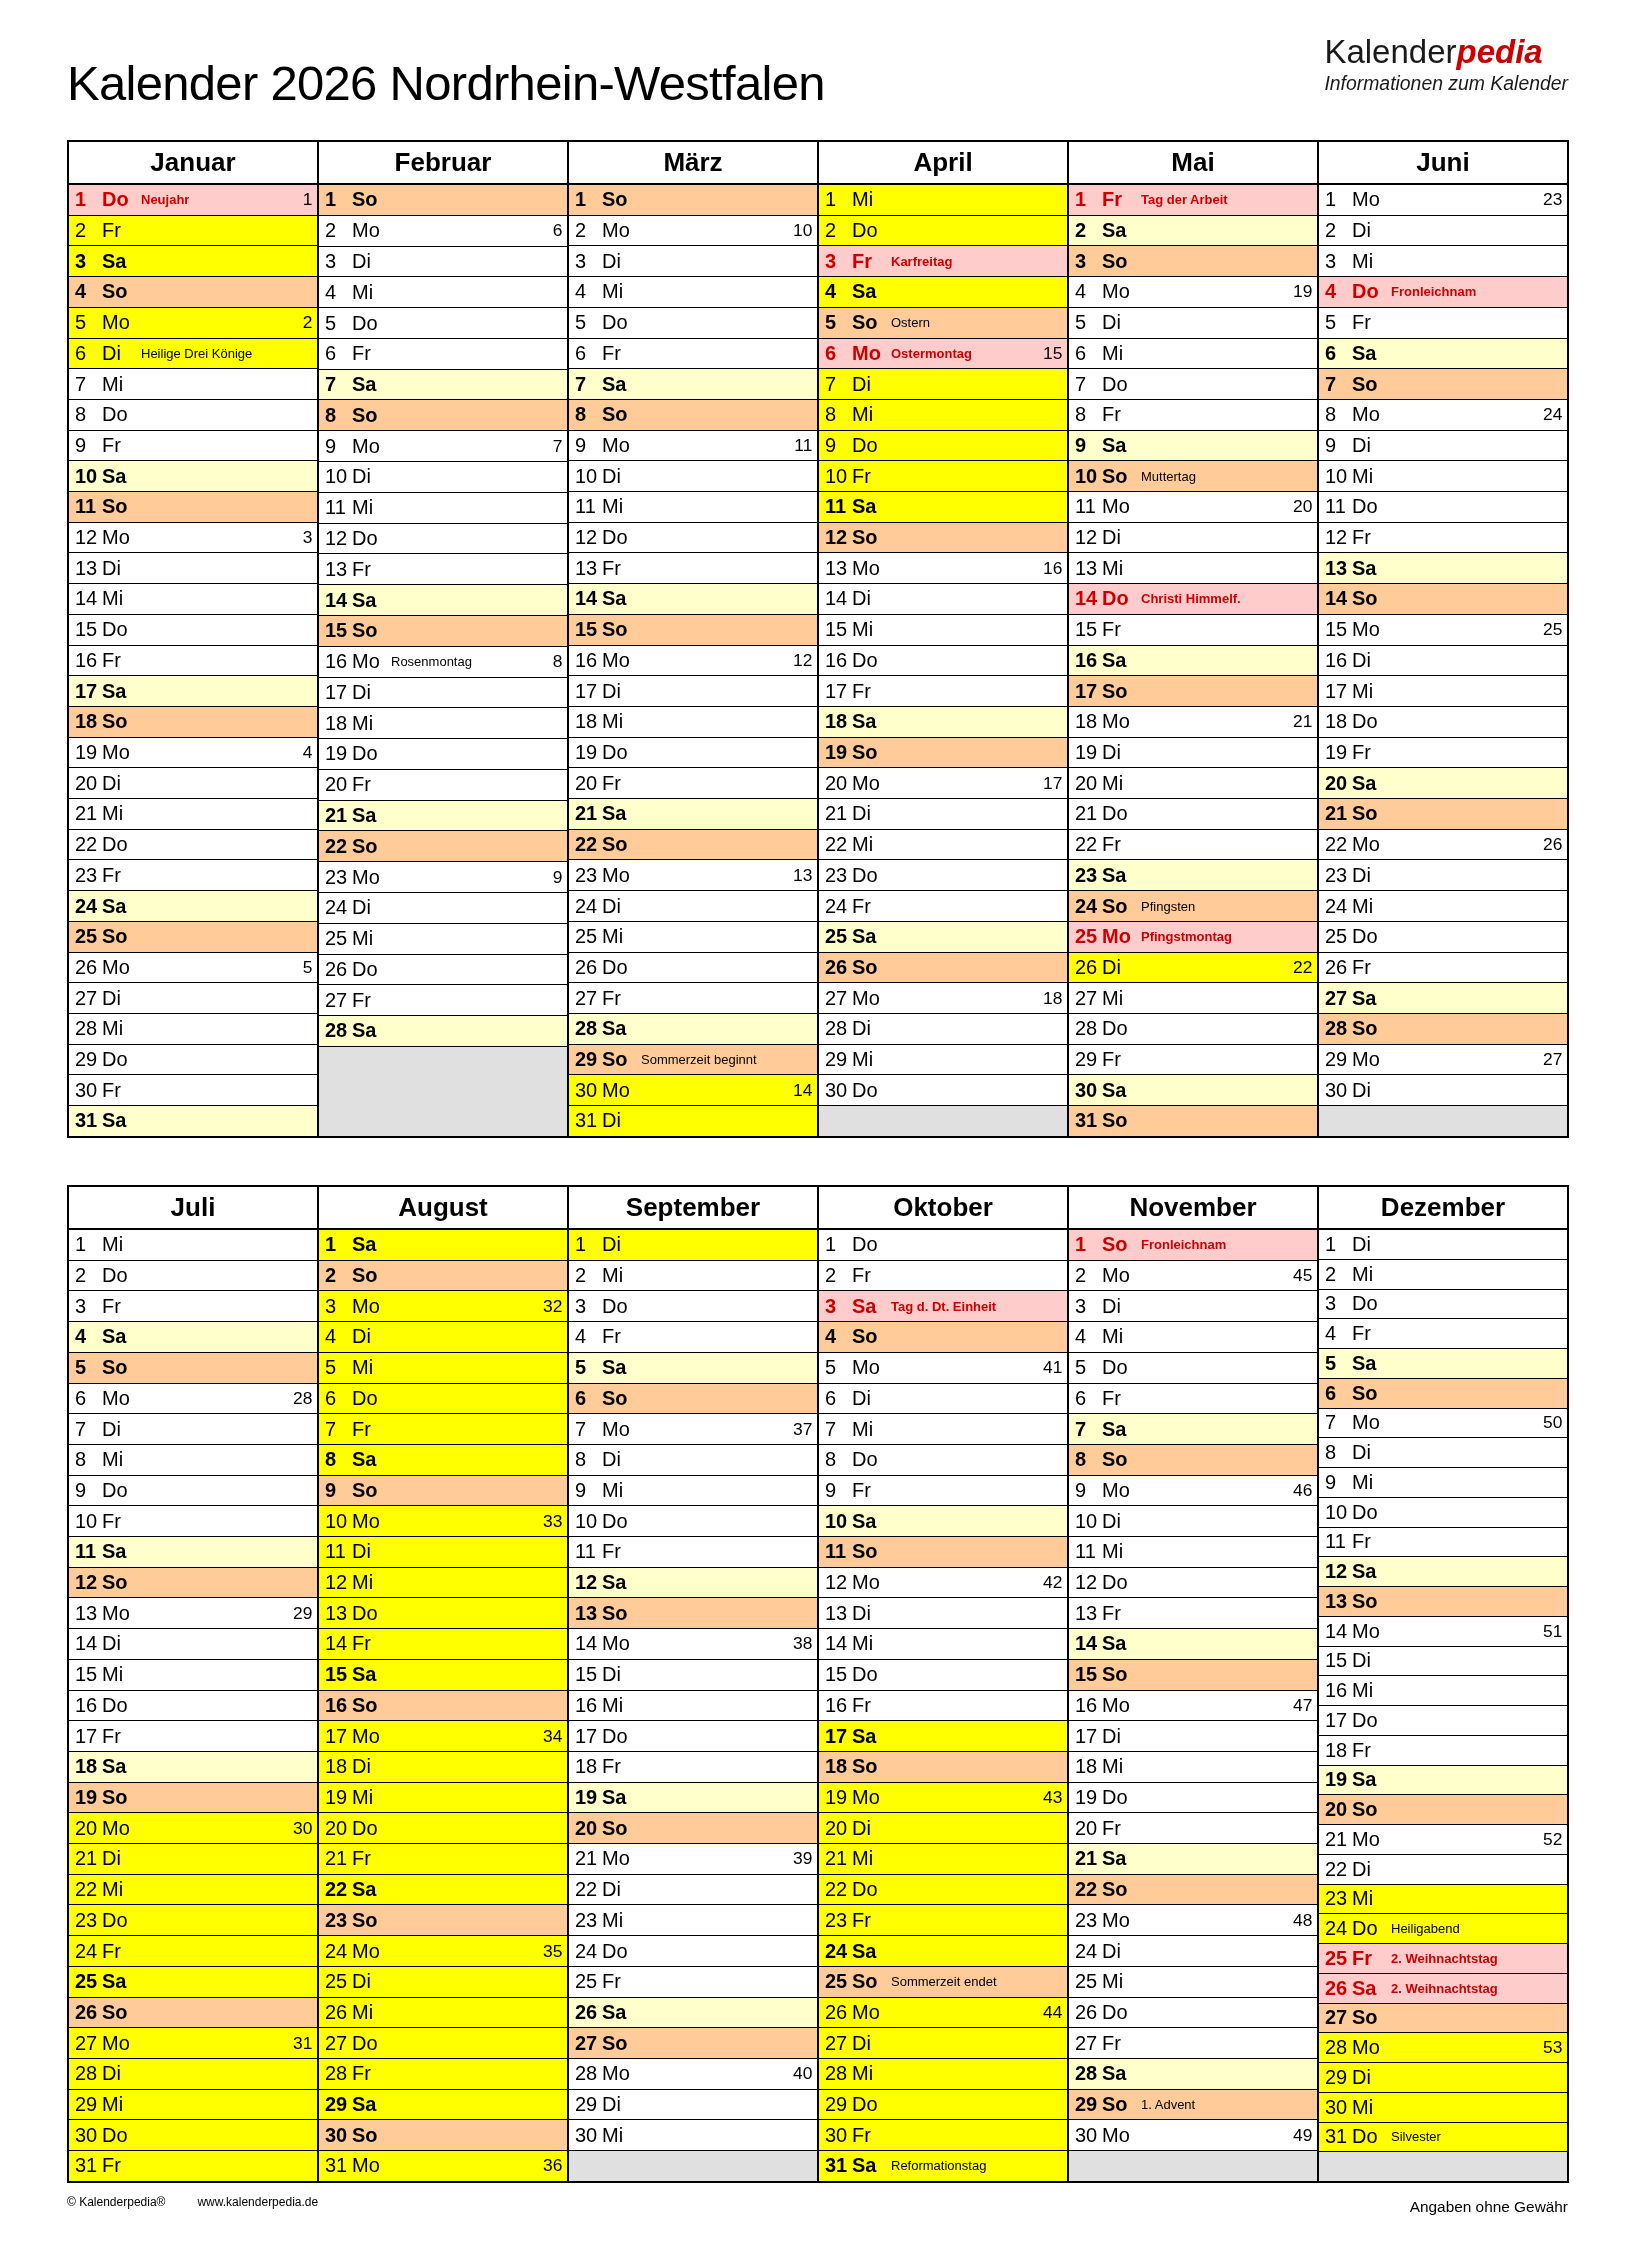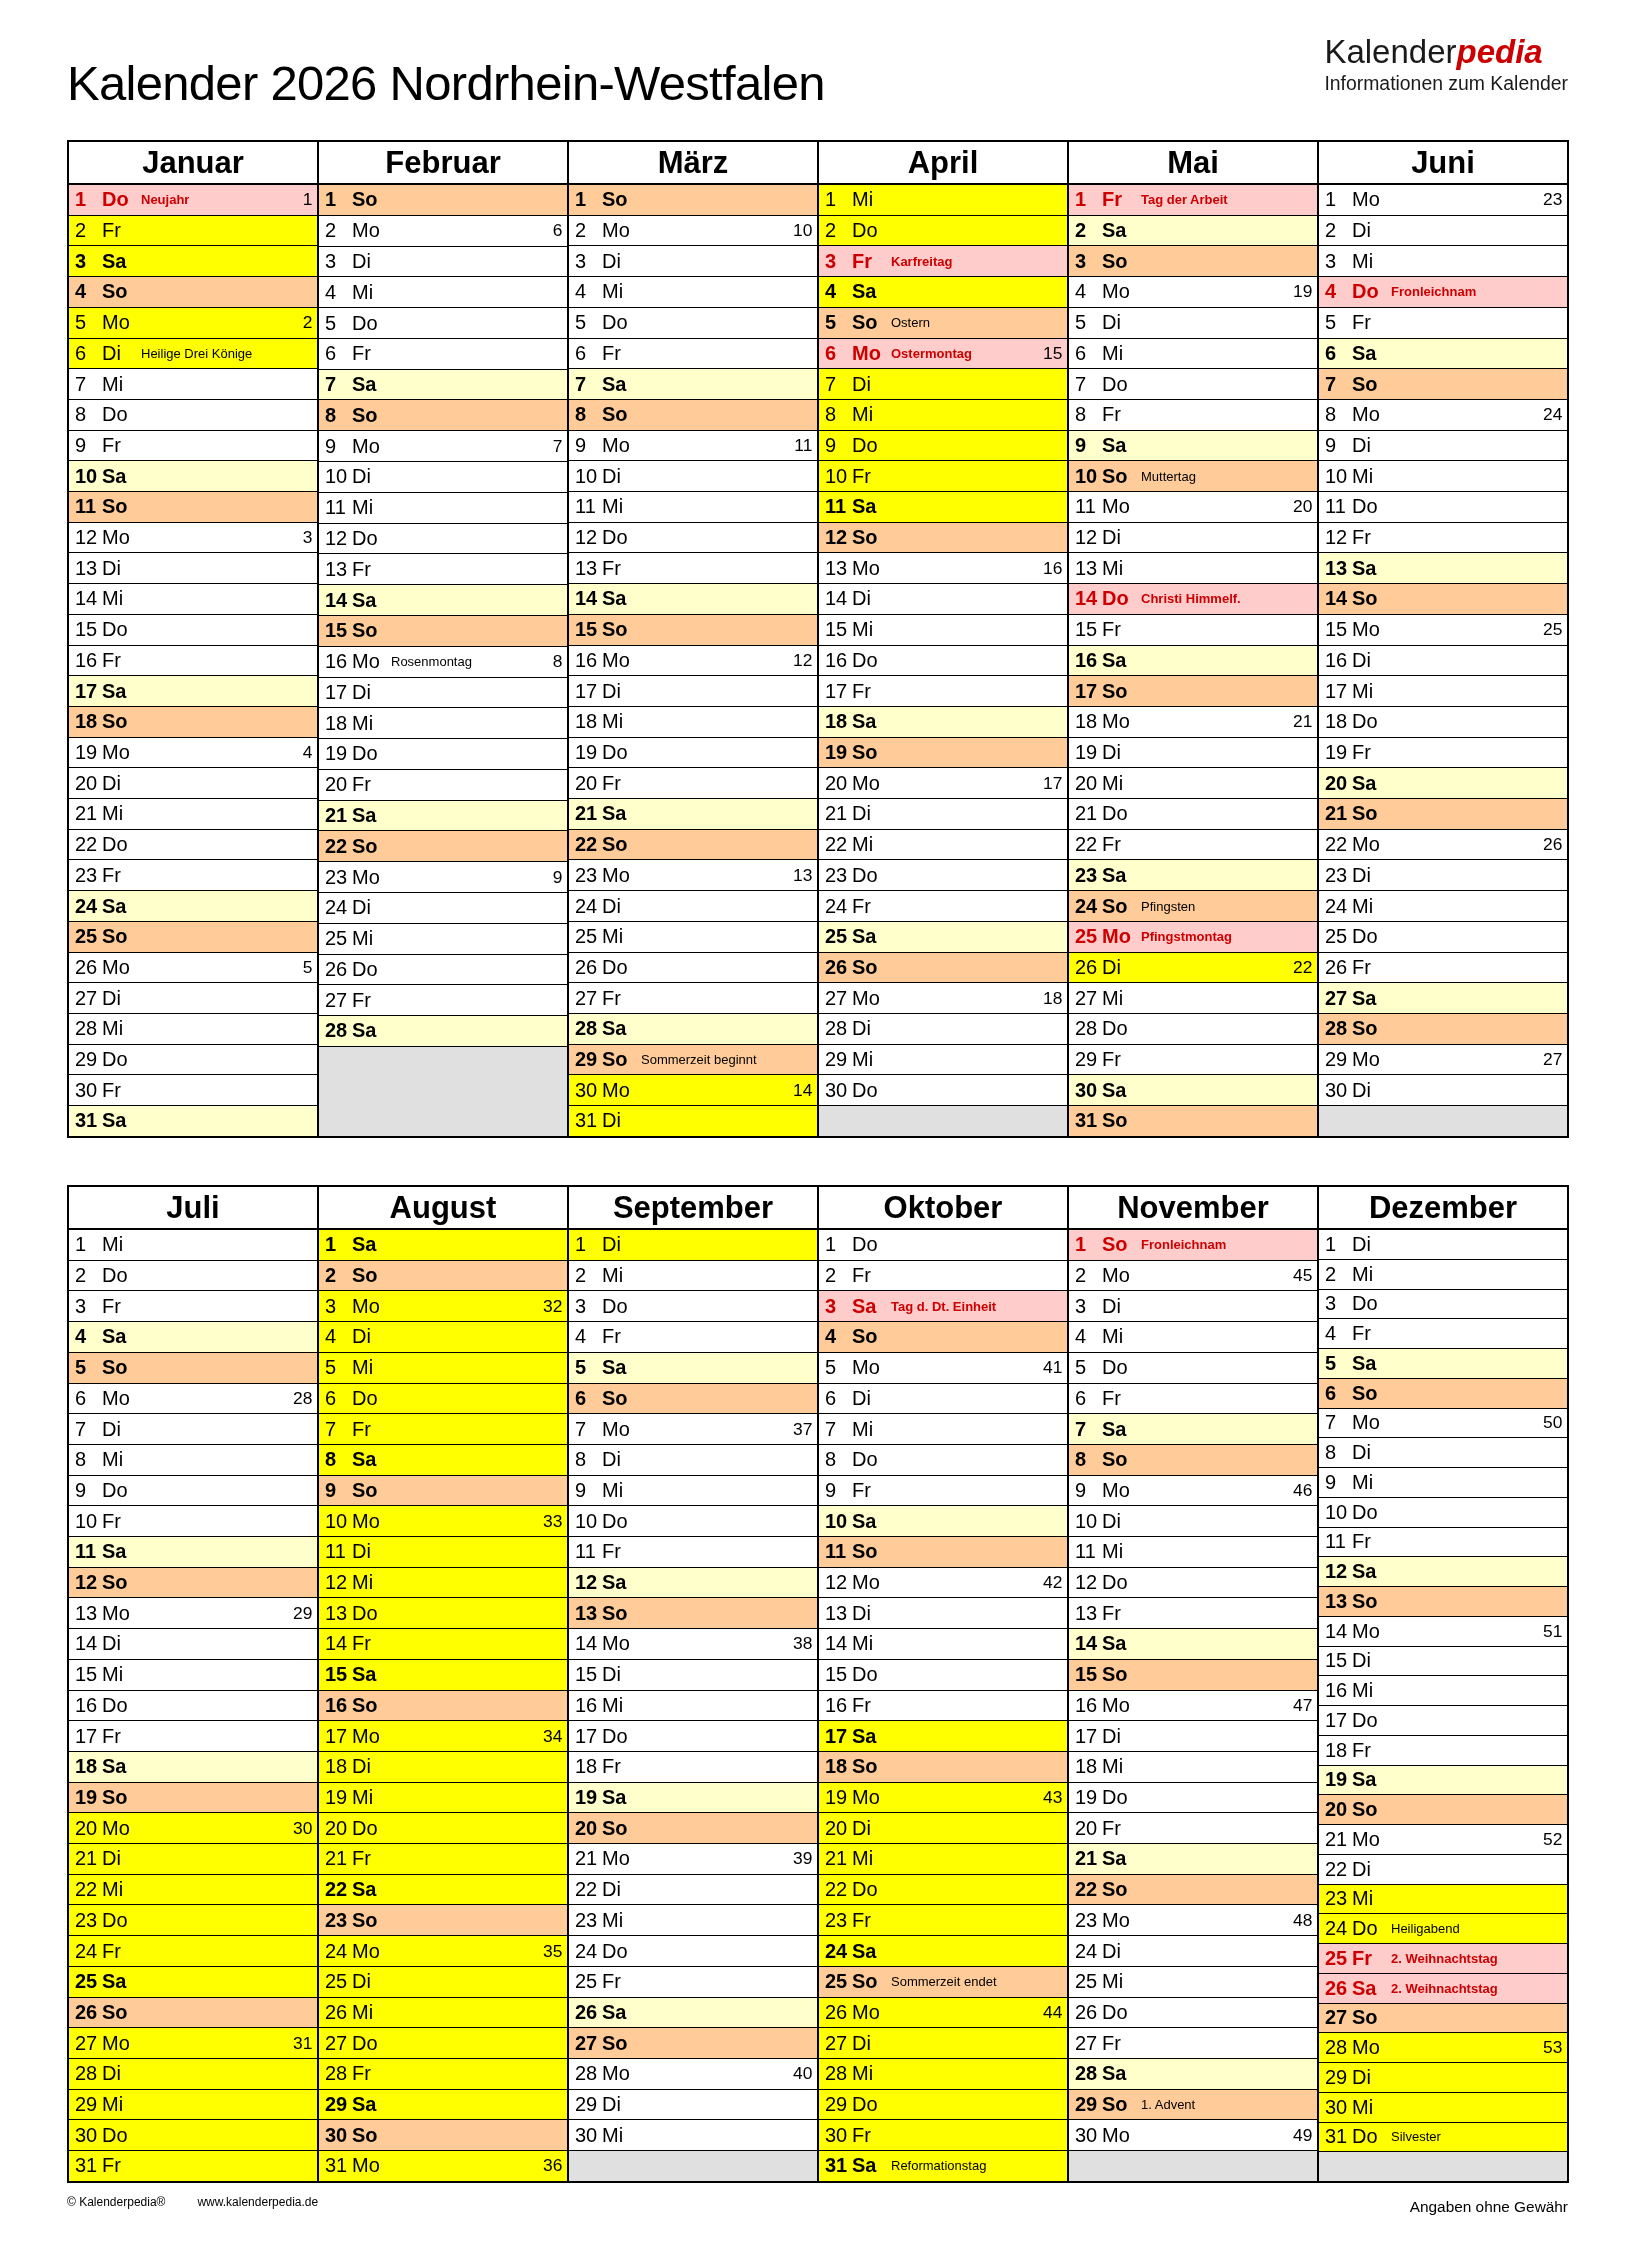--- a/index.html
+++ b/index.html
@@ -14,37 +14,37 @@
 
   
   .page-title {
     left: 67px; top: 31px;
     font-size: 49px; font-weight: 400; letter-spacing: -0.7px;
     position: absolute; white-space: nowrap; margin-top: 24px;
   }
   .logo { position: absolute; right: 60px; top: 35px; text-align: left; }
   .logo-line1 { font-size: 33px; line-height: 1.05; color: #1a1a1a; white-space: nowrap; }
   .logo-red { color: var(--red, #cc0000); font-weight: 700; font-style: italic; text-align: center; }
-  .logo-sub { font-size: 19.4px; margin-top: 2px; color: #1a1a1a; white-space: nowrap; }
+  .logo-sub { font-size: 19.4px; margin-top: 2px; color: #1a1a1a; white-space: nowrap; font-style: italic; }
 
   
   .cal {
     position: absolute; left: 67px; width: 1502px; height: 998px;
     border: 2.7px solid #000; display: flex; background: #fff;
   }
   #table1 { top: 140px; }
   #table2 { top: 1185px; }
 
   .month { flex: 1 1 0; min-width: 0; display: flex; flex-direction: column; border-right: 2px solid #000; }
   .month:last-child { border-right: none; }
 
   .month-header {
     flex: none; height: 43px; border-bottom: 2px solid #000;
     display: flex; align-items: center; justify-content: center;
-    font-size: 31px; font-weight: 700; background: #fff;
+    font-size: 26px; font-weight: 700; background: #fff;
   }
   .month-days { flex: 1 1 auto; display: flex; flex-direction: column; min-height: 0; }
 
   .day-row {
     flex: 1 1 0; min-height: 0;
     display: flex; align-items: center;
     border-bottom: 1.3px solid #000;
     overflow: hidden; white-space: nowrap;
   }
   .month-days > :last-child { border-bottom: none; }

